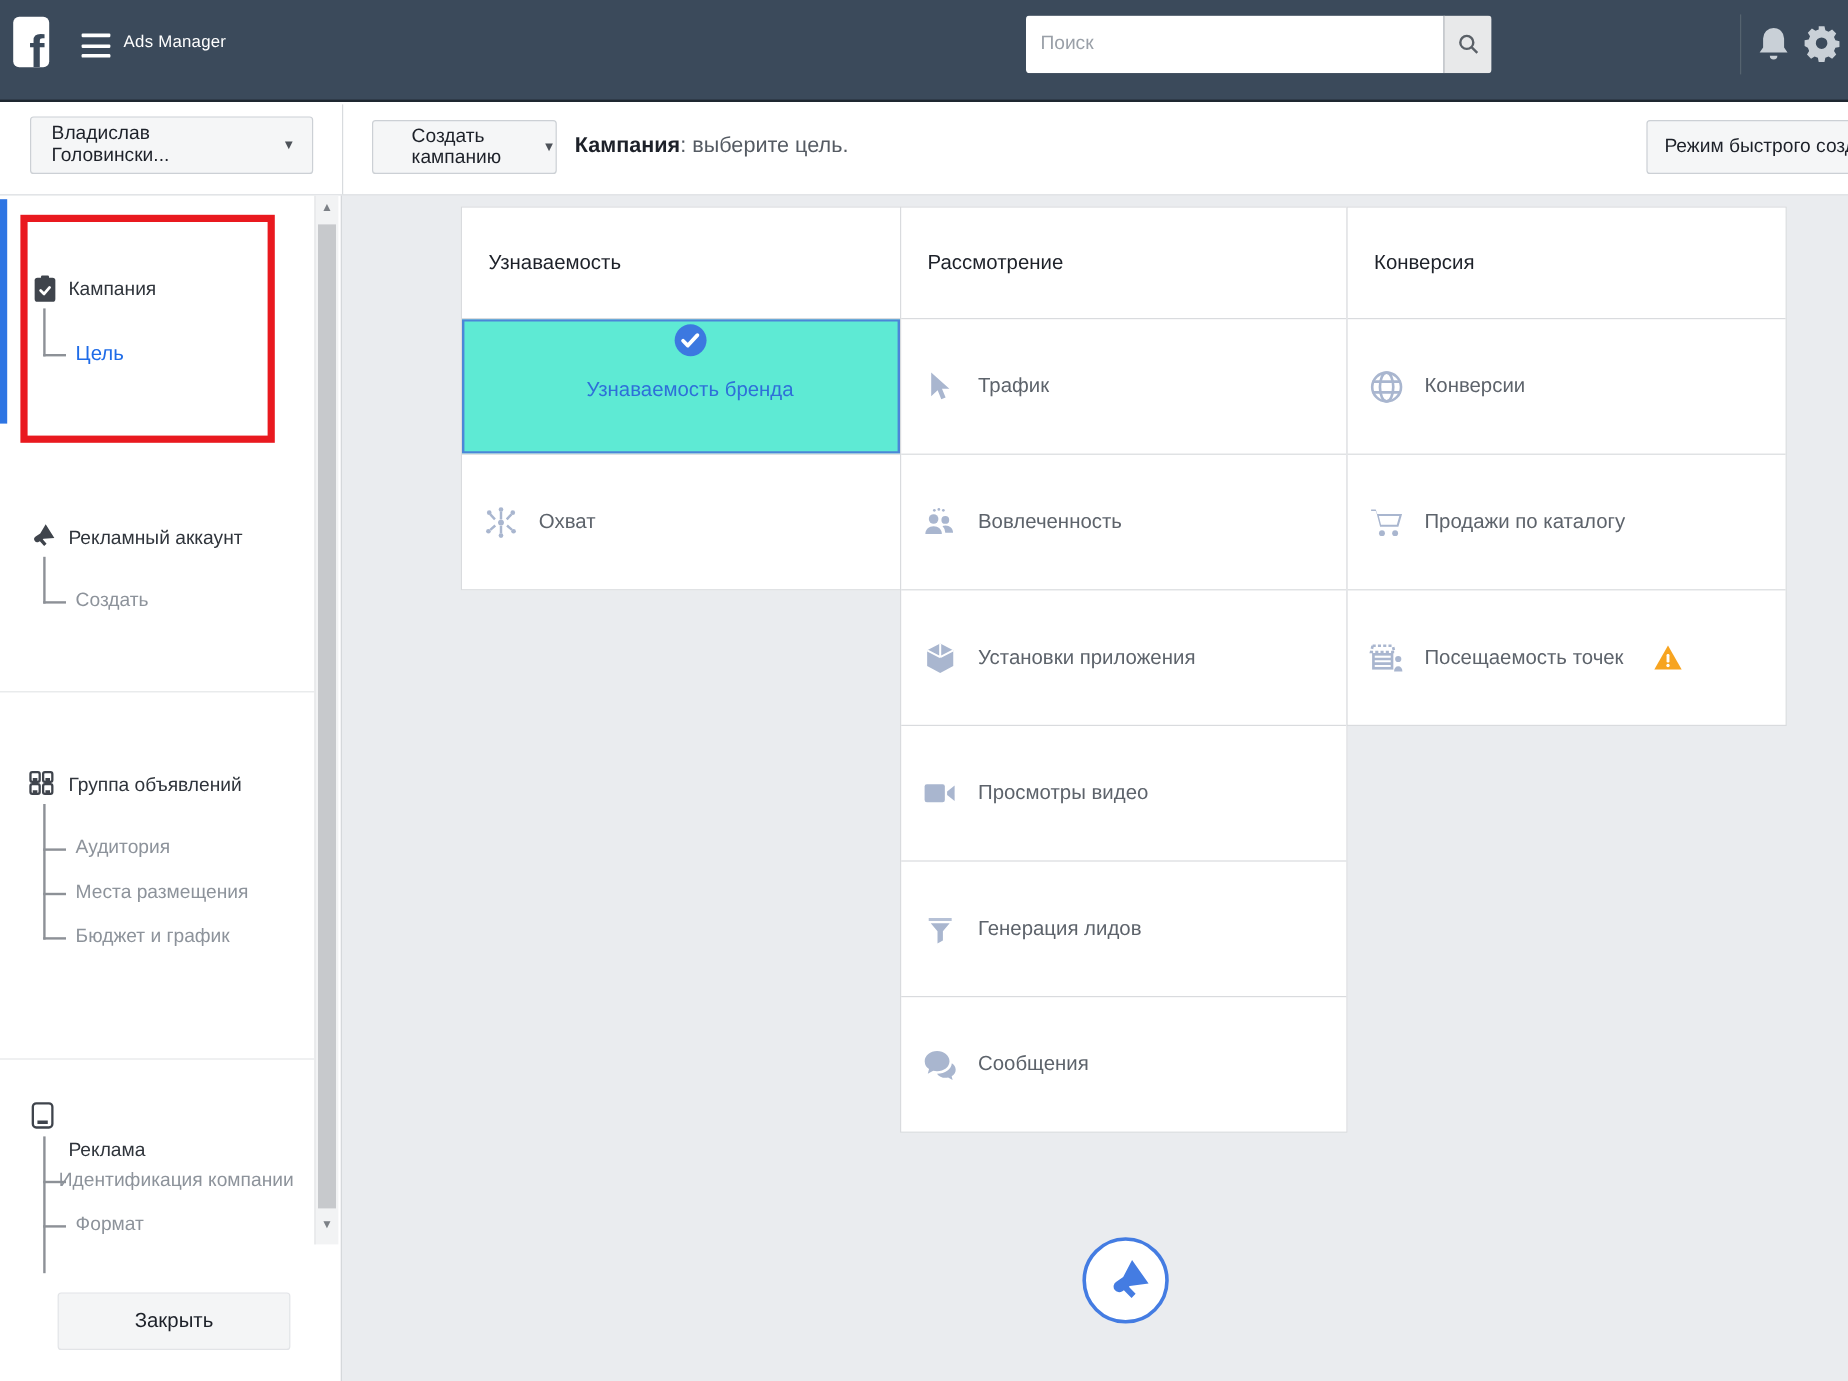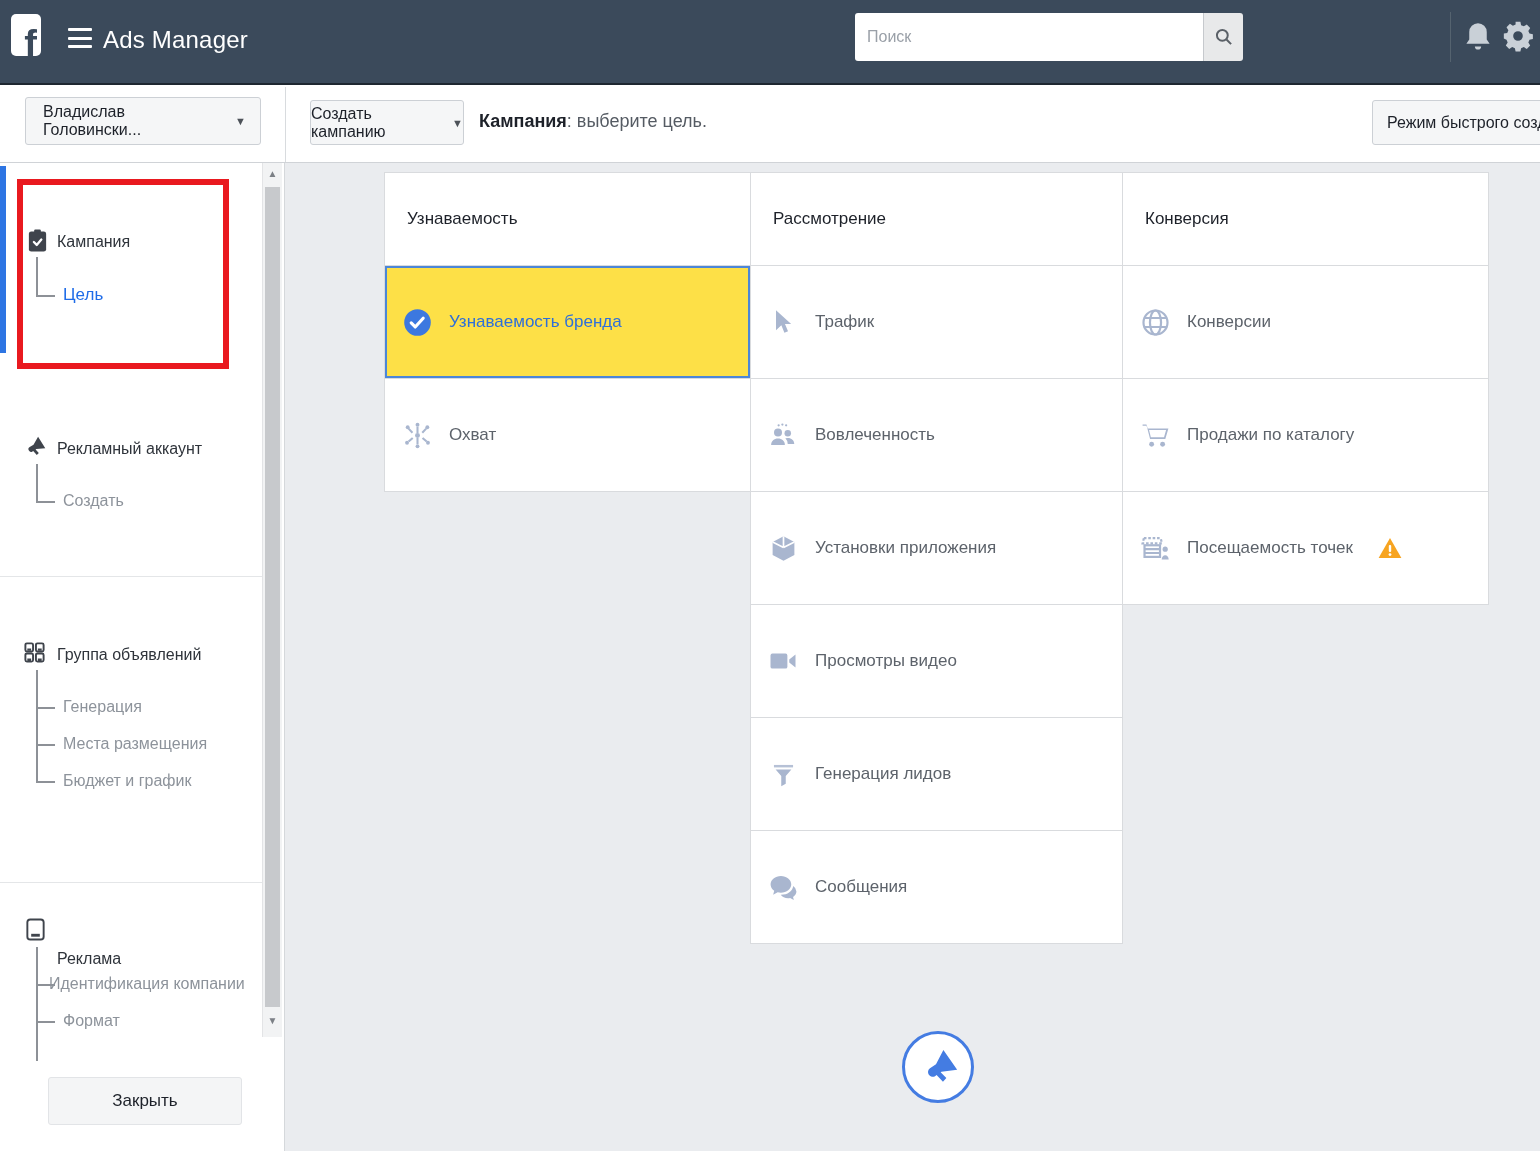--- a/index.html
+++ b/index.html
@@ -6,37 +6,37 @@
   html,body { background:#fff; }
   body { font-family:"Liberation Sans", sans-serif; }
   .screen { position:relative; width:1540px; height:1151px; overflow:hidden; background:#fff; }
 
   
   .topbar { position:absolute; left:0; top:0; width:1540px; height:85px; background:#3b4a5b; border-bottom:2px solid #1e2730; }
   .fb-logo { position:absolute; left:11px; top:14px; width:30px; height:42px; background:#fff; border-radius:5px; overflow:hidden; }
   .fb-logo span { position:absolute; right:4px; bottom:-10px; font-size:38px; font-weight:700; color:#3b4a5b; }
   .hamburger { position:absolute; left:68px; top:28px; width:24px; height:20px; display:flex; flex-direction:column; justify-content:space-between; cursor:pointer; }
   .hamburger i { display:block; height:3px; background:#fff; border-radius:1px; }
-  .app-title { position:absolute; left:103px; top:26px; color:#fff; font-size:24px; letter-spacing:.2px;text-align:right; }
+  .app-title { position:absolute; left:103px; top:26px; color:#fff; font-size:14px; letter-spacing:.2px;text-align:right; }
   .search-wrap { position:absolute; left:855px; top:13px; width:388px; height:48px; display:flex; border-radius:3px; overflow:hidden; }
   .search-input { flex:1; border:none; outline:none; font-size:16px; padding:0 12px; color:#1d2129; font-family:"Liberation Sans",sans-serif; }
   .search-input::placeholder { color:#9aa0a8; }
   .search-btn { width:40px; background:#e8e9ea; border:none; border-left:1px solid #c6c9cd; display:flex; align-items:center; justify-content:center; cursor:pointer; }
   .top-divider { position:absolute; left:1450px; top:12px; width:1px; height:50px; background:#55636f; }
   .top-icon { position:absolute; cursor:pointer; color:#c9d0d7; }
   .bell-pos { left:1463px; top:20px; }
   .gear-pos { left:1501px; top:19px; }
 
   
   .toolbar { position:absolute; left:0; top:87px; width:1540px; height:76px; background:#fff; border-bottom:1px solid #d0d3d7; }
   .btn-gray { background:#f5f6f7; border:1px solid #ccd0d5; border-radius:3px; font-size:16px; color:#1d2129; display:flex; align-items:center; justify-content:center; gap:10px; cursor:pointer; font-family:"Liberation Sans",sans-serif; }
   .account-btn { position:absolute; left:25px; top:10px; width:236px; height:48px; justify-content:space-between; padding:0 14px 0 17px; }
   .caret { font-size:11px; color:#4d5259; }
   .toolbar-divider { position:absolute; left:285px; top:0; width:1px; height:75px; background:#d8dbde; }
-  .create-btn { position:absolute; left:310px; top:13px; width:154px; height:45px; }
+  .create-btn { position:absolute; left:310px; top:13px; width:154px; height:45px;padding-left:32px; }
   .status-line { position:absolute; left:479px; top:24px; font-size:18px; color:#555b63; }
   .status-line b { color:#1d2129; font-weight:700; }
   .quick-btn { position:absolute; left:1372px; top:13px; width:195px; height:45px; justify-content:flex-start; padding-left:14px; white-space:nowrap; overflow:hidden; }
 
   
   .sidebar { position:absolute; left:0; top:163px; width:284px; height:988px; background:#fff; }
   .active-bar { position:absolute; left:0; top:3px; width:6px; height:187px; background:#2e75e3; }
   .side-icon { position:absolute; color:#3f444c; }
   .side-label { position:absolute; font-size:16px; color:#2f343b; }
   .side-sub { position:absolute; font-size:16px; color:#8d939b; cursor:pointer; }
@@ -58,21 +58,21 @@
 
   
   .content { position:absolute; left:284px; top:163px; width:1256px; height:988px; background:#eaecef; border-left:1px solid #d5d8db; }
   .obj-col { position:absolute; background:#fff; border:1px solid #d9dbde; }
   .col-1 { left:99px;  top:9px; width:367px; }
   .col-2 { left:465px; top:9px; width:373px; }
   .col-3 { left:837px; top:9px; width:367px; }
   .obj-header { height:92px; display:flex; align-items:center; padding-left:22px; font-size:17px; font-weight:400; color:#1d2129; }
   .obj-cell { height:113px; border-top:1px solid #d9dbde; display:flex; align-items:center; padding-left:15px; gap:15px; cursor:pointer; }
   .obj-cell .lbl { font-size:17px; color:#5d636b; }
-  .obj-cell.selected { background:#fde047; box-shadow:inset 0 0 0 2px #4c86d8; }
+  .obj-cell.selected { background:#5eead4; box-shadow:inset 0 0 0 2px #4c86d8;flex-direction:column; }
   .obj-cell.selected .lbl { color:#2e6fd9; }
   .cell-icon { width:34px; height:34px; display:flex; align-items:center; justify-content:center; color:#a9b6cf; flex:0 0 34px; }
   .warn-icon { margin-left:10px; display:flex; }
 
   
   .cta-circle { position:absolute; left:617px; top:868px; width:72px; height:72px; border:3px solid #447ce2; border-radius:50%; background:#fff; display:flex; align-items:center; justify-content:center; color:#447ce2; cursor:pointer; }
 </style>
 </head>
 <body>
 
@@ -165,21 +165,21 @@
         <rect x="2.5" y="13" width="8" height="8.5" rx="1.6"></rect>
         <rect x="13.5" y="13" width="8" height="8.5" rx="1.6"></rect>
         <path d="M4.5 9h4M15.5 9h4M4.5 19.5h4M15.5 19.5h4" stroke-width="2.6"></path>
       </svg>
     </div>
     <div class="side-label" style="left:57px; top:483px;">Группа объявлений</div>
     <div class="vline" style="left:36px; top:507px; height:113px;"></div>
     <div class="hline" style="left:36px; top:544px; width:19px;"></div>
     <div class="hline" style="left:36px; top:581px; width:19px;"></div>
     <div class="hline" style="left:36px; top:618px; width:19px;"></div>
-    <div class="side-sub" style="left:63px; top:535px;">Генерация</div>
+    <div class="side-sub" style="left:63px; top:535px;">Аудитория</div>
     <div class="side-sub" style="left:63px; top:572px;">Места размещения</div>
     <div class="side-sub" style="left:63px; top:609px;">Бюджет и график</div>
 
     <div class="side-divider" style="top:719px;"></div>
 
     <div class="side-icon" style="left:24px; top:754px;">
       <svg width="23" height="25" viewBox="0 0 24 26" fill="none" stroke="currentColor" stroke-width="2">
         <rect x="3.5" y="2.5" width="17" height="21" rx="3"></rect>
         <path d="M7.5 19h9" stroke-width="3"></path>
       </svg>

